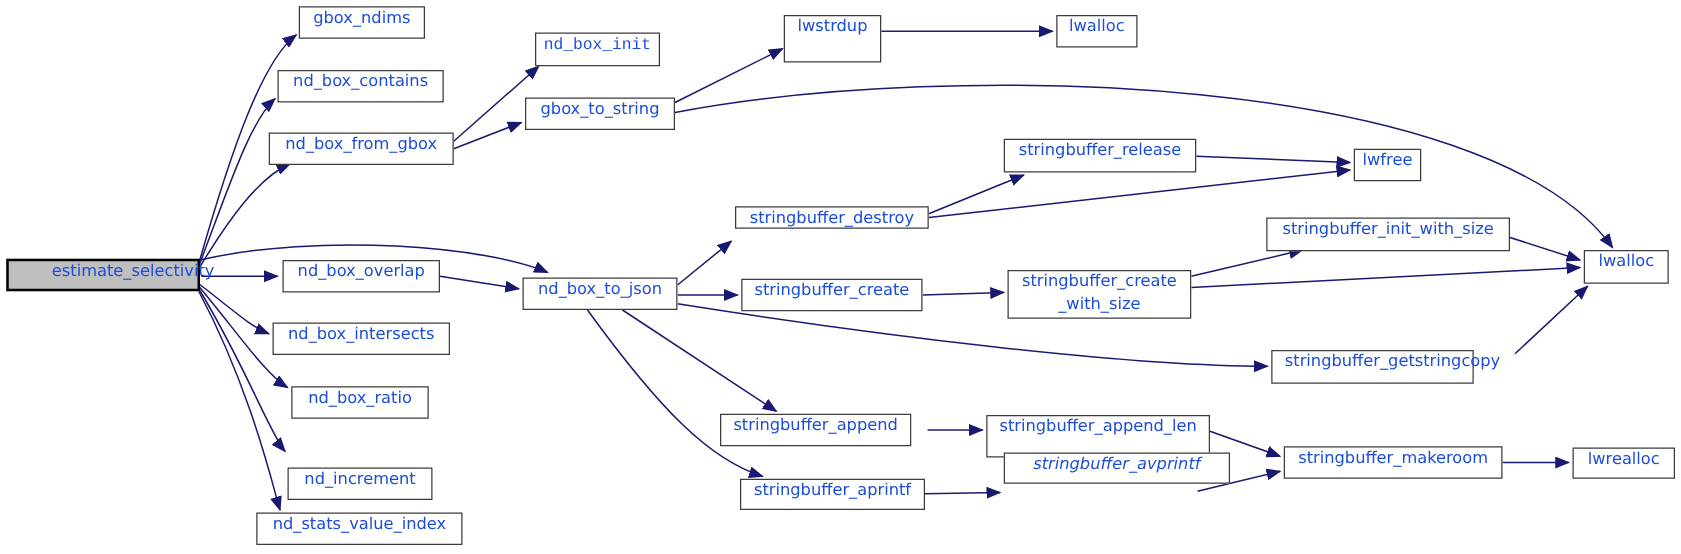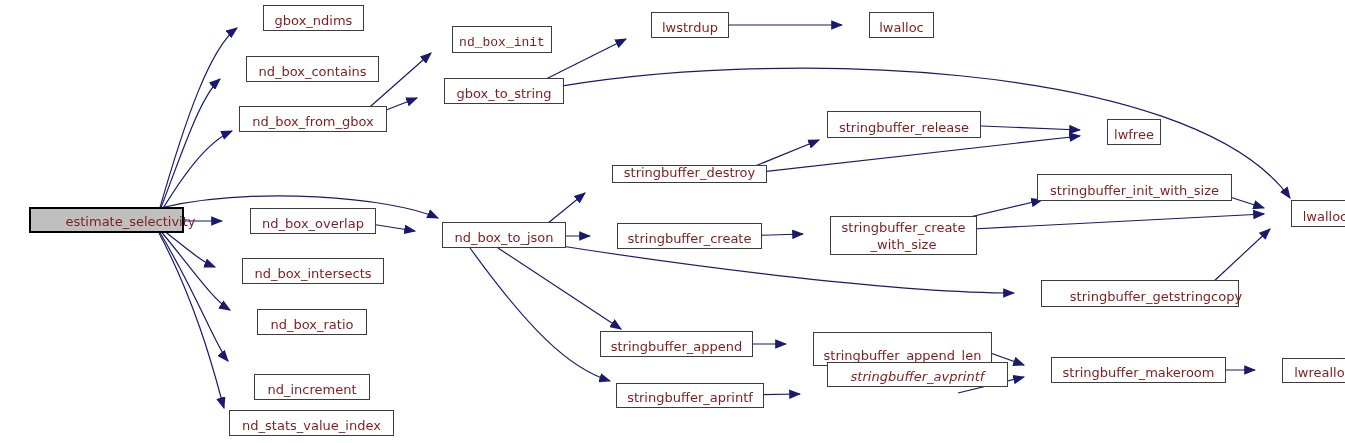--- a/index.html
+++ b/index.html
@@ -8,24 +8,23 @@
     background:var(--bg,#fff);
     font-family:"DejaVu Sans","Liberation Sans",sans-serif;
   }
   #edges{position:absolute;left:0;top:0;width:1345px;height:443px}
   #edges path.edge{fill:none;stroke:var(--edge,#191970);stroke-width:1.2px}
   #arrowhead-shape{fill:var(--edge,#191970)}
   .node{
     position:absolute;box-sizing:border-box;
     background:var(--nodefill,#fff);
     border:1.4px solid var(--nodeborder,#3c3c3c);
-    display:flex;align-items:flex-end;justify-content:center;
-    font-size:13px;color:#7f1d1d;white-space:pre;text-align:center;line-height:1.35;
+    display:flex;align-items:flex-start;justify-content:center;
+    font-size:13px;color:#1d4ed8;white-space:pre;text-align:center;line-height:1.35;
     cursor:pointer;
-    margin-left:24px;
   }
   .node.highlight{
     background:var(--hifill,#bfbfbf);
     border:2px solid var(--hiborder,#000);
     cursor:default;
     padding-left:48px;
   }
 </style>
 </head>
 <body>
@@ -73,37 +72,37 @@
         <path d="M 1202,370 L 1255,370" class="edge" marker-end="url(#arrow)"></path>
       </g>
   </svg>
   <div id="nodes">
       <div class="node highlight" style="left: 5px; top: 207px; width: 155px; height: 26px;"><span>estimate_selectivity</span></div>
       <div class="node" style="left: 239px; top: 5px; width: 101px; height: 26px;"><span>gbox_ndims</span></div>
       <div class="node" style="left: 222px; top: 56px; width: 133px; height: 26px;"><span>nd_box_contains</span></div>
       <div class="node" style="left: 215px; top: 106px; width: 148px; height: 26px;"><span>nd_box_from_gbox</span></div>
       <div class="node" style="left: 428px; top: 26px; width: 100px; height: 27px; font-family: Liberation Mono, monospace;"><span>nd_box_init</span></div>
       <div class="node" style="left: 420px; top: 78px; width: 120px; height: 26px;"><span>gbox_to_string</span></div>
-      <div class="node" style="left: 627px; top: 12px; width: 78px; height: 26px;"><span>lwstrdup</span></div>
+      <div class="node" style="left: 627px; top: 12px; width: 78px; height: 38px;"><span>lwstrdup</span></div>
       <div class="node" style="left: 845px; top: 12px; width: 65px; height: 26px;"><span>lwalloc</span></div>
       <div class="node" style="left: 226px; top: 208px; width: 126px; height: 26px;"><span>nd_box_overlap</span></div>
       <div class="node" style="left: 218px; top: 258px; width: 142px; height: 26px;"><span>nd_box_intersects</span></div>
       <div class="node" style="left: 233px; top: 309px; width: 110px; height: 26px;"><span>nd_box_ratio</span></div>
       <div class="node" style="left: 230px; top: 374px; width: 116px; height: 26px;"><span>nd_increment</span></div>
       <div class="node" style="left: 205px; top: 410px; width: 165px; height: 26px;"><span>nd_stats_value_index</span></div>
       <div class="node" style="left: 418px; top: 222px; width: 124px; height: 26px;"><span>nd_box_to_json</span></div>
       <div class="node" style="left: 588px; top: 165px; width: 155px; height: 18px;"><span>stringbuffer_destroy</span></div>
       <div class="node" style="left: 803px; top: 111px; width: 154px; height: 27px;"><span>stringbuffer_release</span></div>
       <div class="node" style="left: 1083px; top: 119px; width: 54px; height: 26px;"><span>lwfree</span></div>
       <div class="node" style="left: 593px; top: 223px; width: 145px; height: 26px;"><span>stringbuffer_create</span></div>
       <div class="node" style="left: 806px; top: 216px; width: 147px; height: 39px;"><span>stringbuffer_create
 _with_size</span></div>
       <div class="node" style="left: 1013px; top: 174px; width: 195px; height: 27px;"><span>stringbuffer_init_with_size</span></div>
       <div class="node" style="left: 1267px; top: 200px; width: 68px; height: 27px;"><span>lwalloc</span></div>
-      <div class="node" style="left: 1017px; top: 280px; width: 198px; height: 27px; padding-left: 32px;"><span>stringbuffer_getstringcopy</span></div>
+      <div class="node" style="left: 1017px; top: 280px; width: 162px; height: 27px; padding-left: 32px;"><span>stringbuffer_getstringcopy</span></div>
       <div class="node" style="left: 576px; top: 331px; width: 153px; height: 26px;"><span>stringbuffer_append</span></div>
       <div class="node" style="left: 789px; top: 332px; width: 179px; height: 34px;"><span>stringbuffer_append_len</span></div>
       <div class="node" style="left: 592px; top: 383px; width: 148px; height: 25px;"><span>stringbuffer_aprintf</span></div>
       <div class="node" style="left: 803px; top: 362px; width: 181px; height: 25px; font-style: italic;"><span>stringbuffer_avprintf</span></div>
       <div class="node" style="left: 1027px; top: 357px; width: 175px; height: 26px;"><span>stringbuffer_makeroom</span></div>
       <div class="node" style="left: 1258px; top: 358px; width: 82px; height: 25px;"><span>lwrealloc</span></div>
     </div>
 </div>
 
 </body></html>

